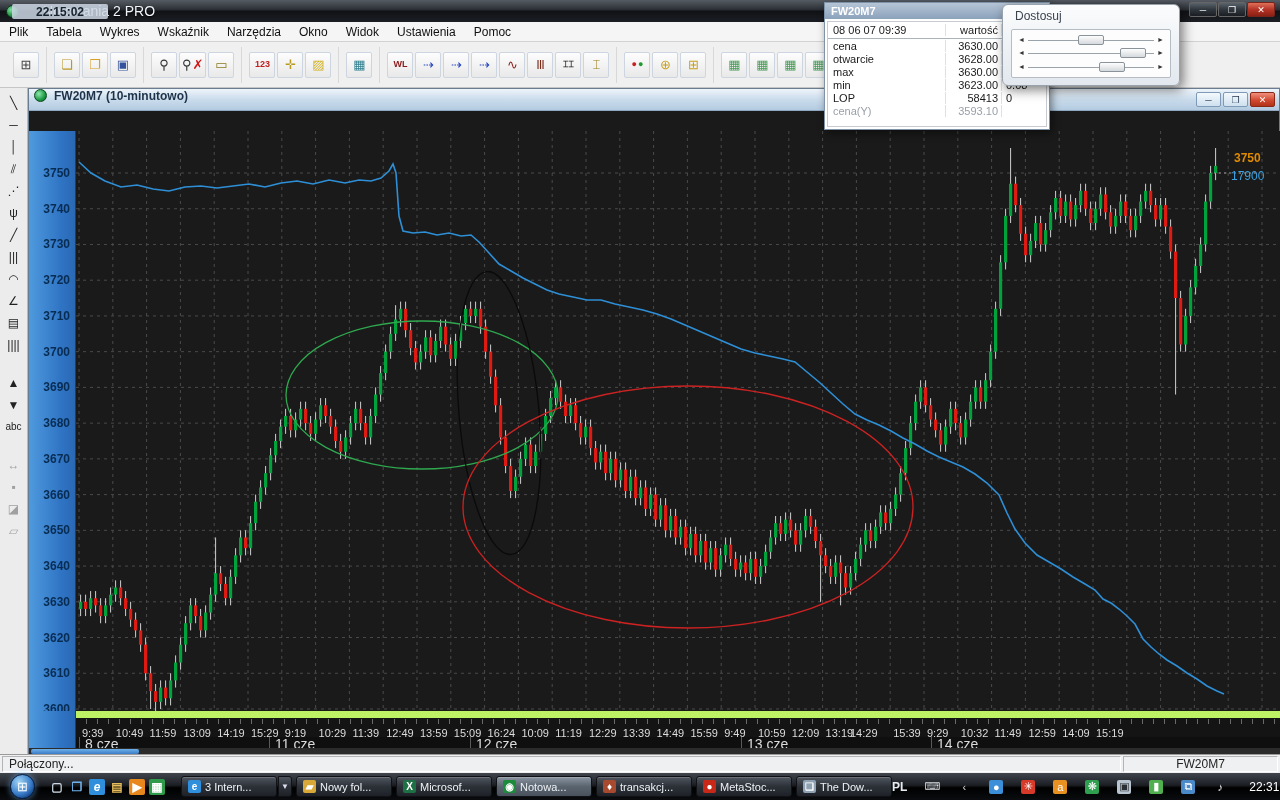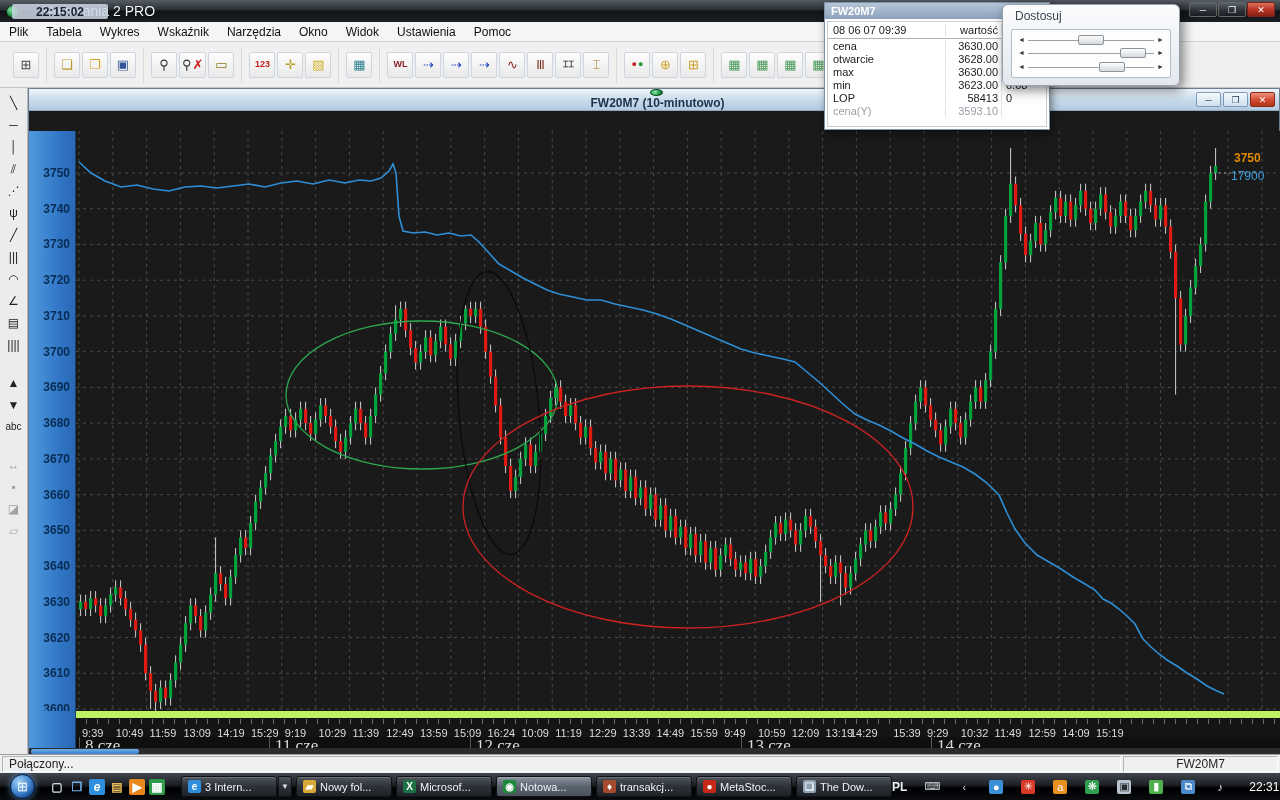--- a/index.html
+++ b/index.html
@@ -47,21 +47,21 @@
   .ts-btn { width:22px; height:21px; display:flex; align-items:center; justify-content:center;
     font-size:12px; color:#222; border:1px solid transparent; border-radius:2px; margin-bottom:1px; }
   .ts-btn.disabled { color:#a0a0a0; }
   .ts-gap { height:16px; }
 
   
   .chart-window { position:absolute; left:28px; top:0; width:1252px; height:666px;
     border:1px solid #6a7d90; background:#1a1a1a; }
   .cw-titlebar { position:absolute; left:0; top:0; width:100%; height:22px;
     background:linear-gradient(#eef4fa,#cadcec 50%,#b3cbe0); border-bottom:1px solid #8ea8c2;
-    display:flex; align-items:center;flex-direction:column; }
+    display:flex; align-items:flex-start; }
   .cw-icon { width:13px; height:13px; border-radius:50%; margin-left:5px;
     background:radial-gradient(circle at 35% 35%, #8fe8ac, #1d9a44 60%, #0a6226);
     border:1px solid #0a4a1c; }
   .cw-title { font-size:12px; font-weight:bold; color:#1d3248; margin-left:7px; }
   .cw-controls { position:absolute; right:4px; top:3px; display:flex; gap:2px; }
   .cw-btn { width:25px; height:15px; font-size:9px; color:#1d3248; display:flex; align-items:center;
     justify-content:center; background:linear-gradient(#f4f9fd,#cfe0ef); border:1px solid #7e9ab6; border-radius:2px; }
   .cw-btn.close { background:linear-gradient(#f0907e,#d24a30 55%,#b03318); color:#fff; border-color:#8a2a16; }
   .cw-infobar { position:absolute; left:0; top:22px; width:100%; height:20px; background:#e6edf4;
     border-bottom:1px solid #b9c6d4; font-size:12px; color:#222; display:flex; align-items:center; padding-left:8px; }
@@ -71,21 +71,21 @@
     background:linear-gradient(90deg,#4f9ade,#2f74c4 70%,#2a68b4); border-right:1px solid #17406e; }
   .pa-label { position:absolute; right:5px; font-size:12px; color:#082c52; font-weight:bold; }
 
   .plot-wrap { position:absolute; left:47px; top:0; width:1205px; height:580px; background:#1a1a1a; }
   .time-strip { position:absolute; left:47px; top:580px; width:1205px; height:26px; background:#141414;
     border-top:7px solid #bef264; }
   .tick-row { position:absolute; left:0; top:1px; width:100%; height:5px;
     background:repeating-linear-gradient(90deg, transparent 0 10px, #6a6a6a 10px 11px); }
   .t-label { position:absolute; top:9px; font-size:11px; color:#dcdcdc; white-space:nowrap; }
   .date-strip { position:absolute; left:47px; top:606px; width:1205px; height:11px; background:#0f0f0f; }
-  .d-label { position:absolute; top:-1px; font-size:17px; color:#dcdcdc; white-space:nowrap;font-family:Liberation Serif, serif; }
+  .d-label { position:absolute; top:-1px; font-size:14px; color:#dcdcdc; white-space:nowrap; }
   .d-sep { position:absolute; top:0; width:1px; height:11px; background:#5a5a5a; }
   .axis-footer { position:absolute; left:0; top:580px; width:47px; height:44px;
     background:linear-gradient(90deg,#4f9ade,#2f74c4 70%,#2a68b4); border-right:1px solid #17406e; }
   .scroll-strip { position:absolute; left:0; top:617px; width:1252px; height:7px; background:#2b2b2b; }
   .scroll-thumb { position:absolute; left:2px; top:1px; width:108px; height:5px; border-radius:2px;
     background:linear-gradient(#6fb0e8,#3a7cc8); }
 
   
   .statusbar { position:absolute; left:0; top:754px; width:1280px; height:19px; background:#eef0f2;
     border-top:1px solid #9a9a9a; display:flex; align-items:stretch; padding:1px 2px; gap:2px; }

